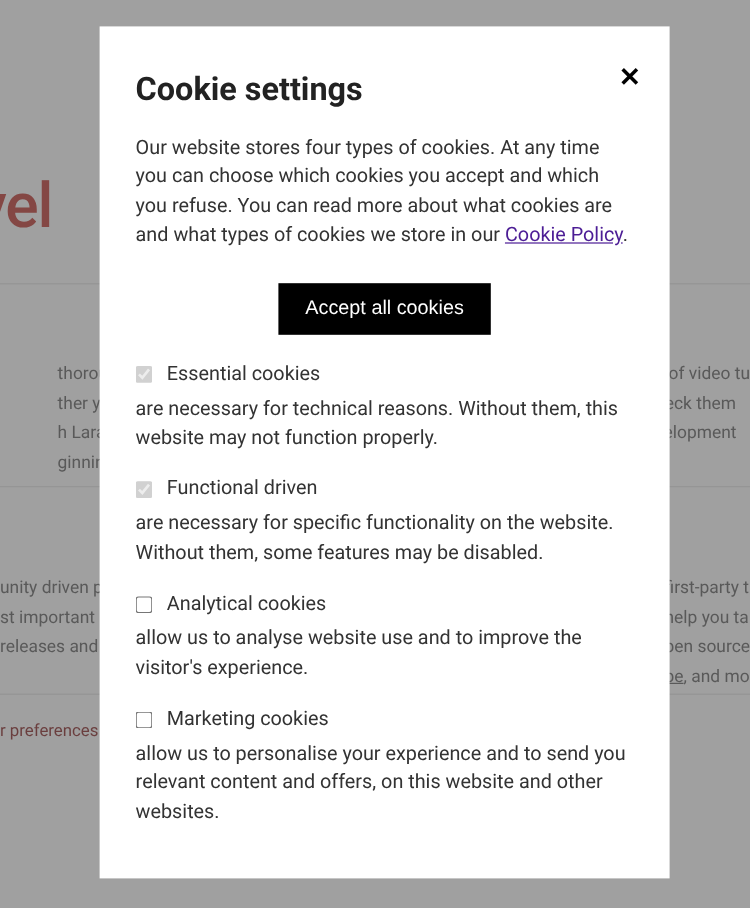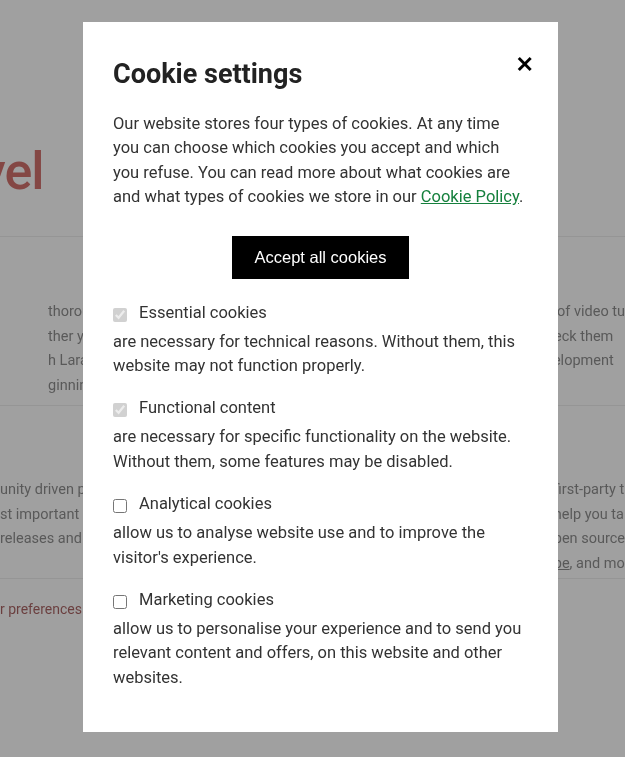--- a/index.html
+++ b/index.html
@@ -110,40 +110,40 @@
       margin-top: 6px;
     }
     .modal-intro {
       font-size: 16.5px;
       line-height: 1.48;
       color: #333;
       margin-bottom: 26px;
     }
     .policy-link {
       text-decoration: underline;
-      color: #15803d;
+      color: #4c1d95;
       cursor: pointer;
       text-align: right;
     }
     .accept-btn {
       display: block;
       margin: 0 auto 24px auto;
       background: #000;
       color: #fff;
       border: none;
       padding: 12px 22px;
       font-size: 16.5px;
       cursor: pointer;
     }
     .cookie-option {
       margin-bottom: 20px;
     }
     .cookie-header {
       display: flex;
-      align-items: flex-end;
+      align-items: center;
       margin-bottom: 8px;
     }
     .checkbox {
       width: 14px;
       height: 14px;
       margin-right: 12px;
       cursor: pointer;
       accent-color: #999;
     }
     .checkbox[disabled] {
@@ -217,21 +217,21 @@
     <div class="cookie-header">
       <input type="checkbox" class="checkbox" checked="" disabled="" style="">
       <span class="cookie-label">Essential cookies</span>
     </div>
     <div class="cookie-desc">are necessary for technical reasons. Without them, this website may not function properly.</div>
   </div>
 
   <div class="cookie-option">
     <div class="cookie-header">
       <input type="checkbox" class="checkbox" checked="" disabled="" style="">
-      <span class="cookie-label">Functional content</span>
+      <span class="cookie-label">Functional driven</span>
     </div>
     <div class="cookie-desc">are necessary for specific functionality on the website. Without them, some features may be disabled.</div>
   </div>
 
   <div class="cookie-option">
     <div class="cookie-header">
       <input type="checkbox" class="checkbox" style="">
       <span class="cookie-label">Analytical cookies</span>
     </div>
     <div class="cookie-desc">allow us to analyse website use and to improve the visitor's experience.</div>

